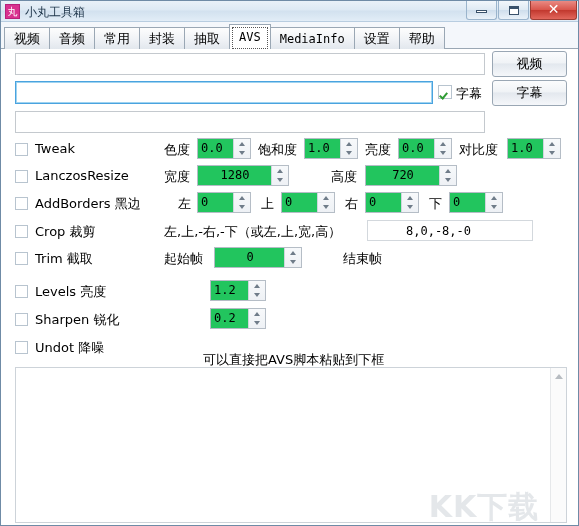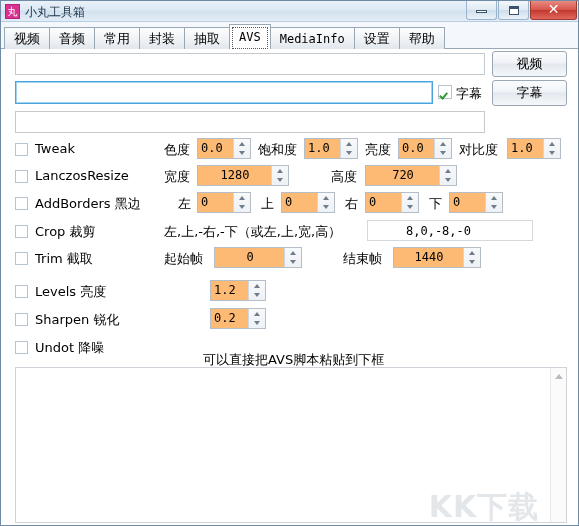--- a/index.html
+++ b/index.html
@@ -214,21 +214,21 @@
     color: #000;
     white-space: nowrap;
     font-family: "DejaVu Sans", sans-serif;
   }
 
   
   .spin {
     position: absolute;
     box-sizing: border-box;
     border: 1px solid #b5bdc6;
-    background: #fdba74;
+    background: #22c55e;
     height: 21px;
   }
   .spin .val {
     position: absolute;
     left: 3px; top: 2px;
     right: 18px;
     font-size: 12px;
     font-family: "DejaVu Sans Mono", monospace;
     color: #000;
     overflow: hidden;
@@ -553,31 +553,20 @@
       <span class="btns">
         <span class="up">
             <span class="arrow-up"></span>
           </span>
         <span class="dn">
             <span class="arrow-dn"></span>
           </span>
       </span>
     </div>
     <div class="lbl" style="left:342px; top:201px;">结束帧</div>
-    <div class="spin" style="left:392px; top:198px; width:88px;">
-      <span class="val center">1440</span>
-      <span class="btns">
-        <span class="up">
-            <span class="arrow-up"></span>
-          </span>
-        <span class="dn">
-            <span class="arrow-dn"></span>
-          </span>
-      </span>
-    </div>
 
     <div class="cbrow" style="top:234px;">
       <span class="cbox"></span>
       <span class="cblabel">Levels 亮度</span>
     </div>
     <div class="spin" style="left:209px; top:231px; width:56px;">
       <span class="val">1.2</span>
       <span class="btns">
         <span class="up">
             <span class="arrow-up"></span>

